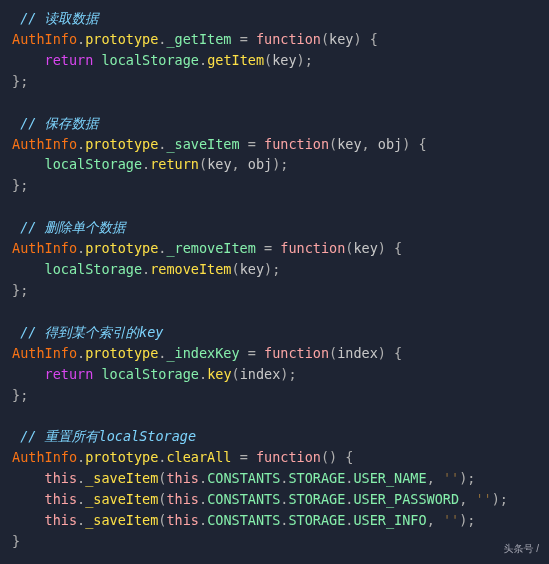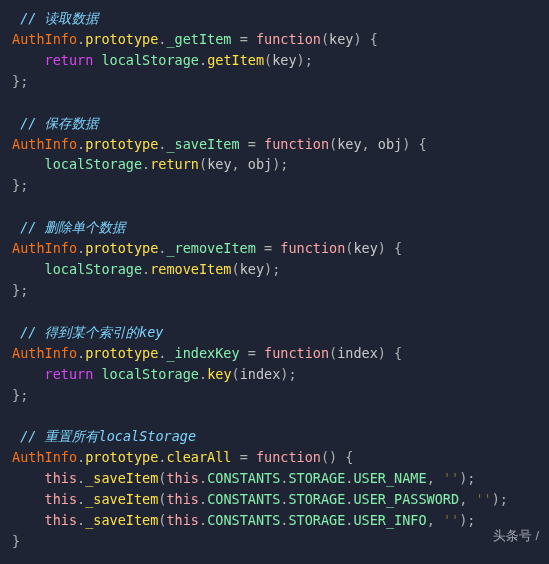--- a/index.html
+++ b/index.html
@@ -23,24 +23,24 @@
 .punct { color: #b0b0b0; }
 .keyword { color: #fca5a5; text-align: right; }
 .func { color: #fde047; }
 .param { color: #c8c8c8; }
 .ret { color: #d946ef; }
 .prop { color: #86efac; }
 .str { color: #8a6a3a; }
 .watermark {
   position: absolute;
   right: 10px;
-  bottom: 18px;
+  bottom: 8px;
   color: rgba(220,220,230,0.7);
   font-family: sans-serif;
-  font-size: 13px;
+  font-size: 10px;
 }
 </style>
 </head>
 <body>
 
 <pre><span class="line"> <span class="comment">// 读取数据</span></span>
 <span class="line"><span class="class">AuthInfo</span><span class="punct">.</span><span class="proto">prototype</span><span class="punct">.</span><span class="method">_getItem</span><span class="punct"> = </span><span class="keyword">function</span><span class="punct">(</span><span class="param">key</span><span class="punct">) {</span></span>
 <span class="line">    <span class="ret">return</span> <span class="prop">localStorage</span><span class="punct">.</span><span class="func">getItem</span><span class="punct">(</span><span class="param">key</span><span class="punct">);</span></span>
 <span class="line"><span class="punct">};</span></span>
 <span class="line"></span>

